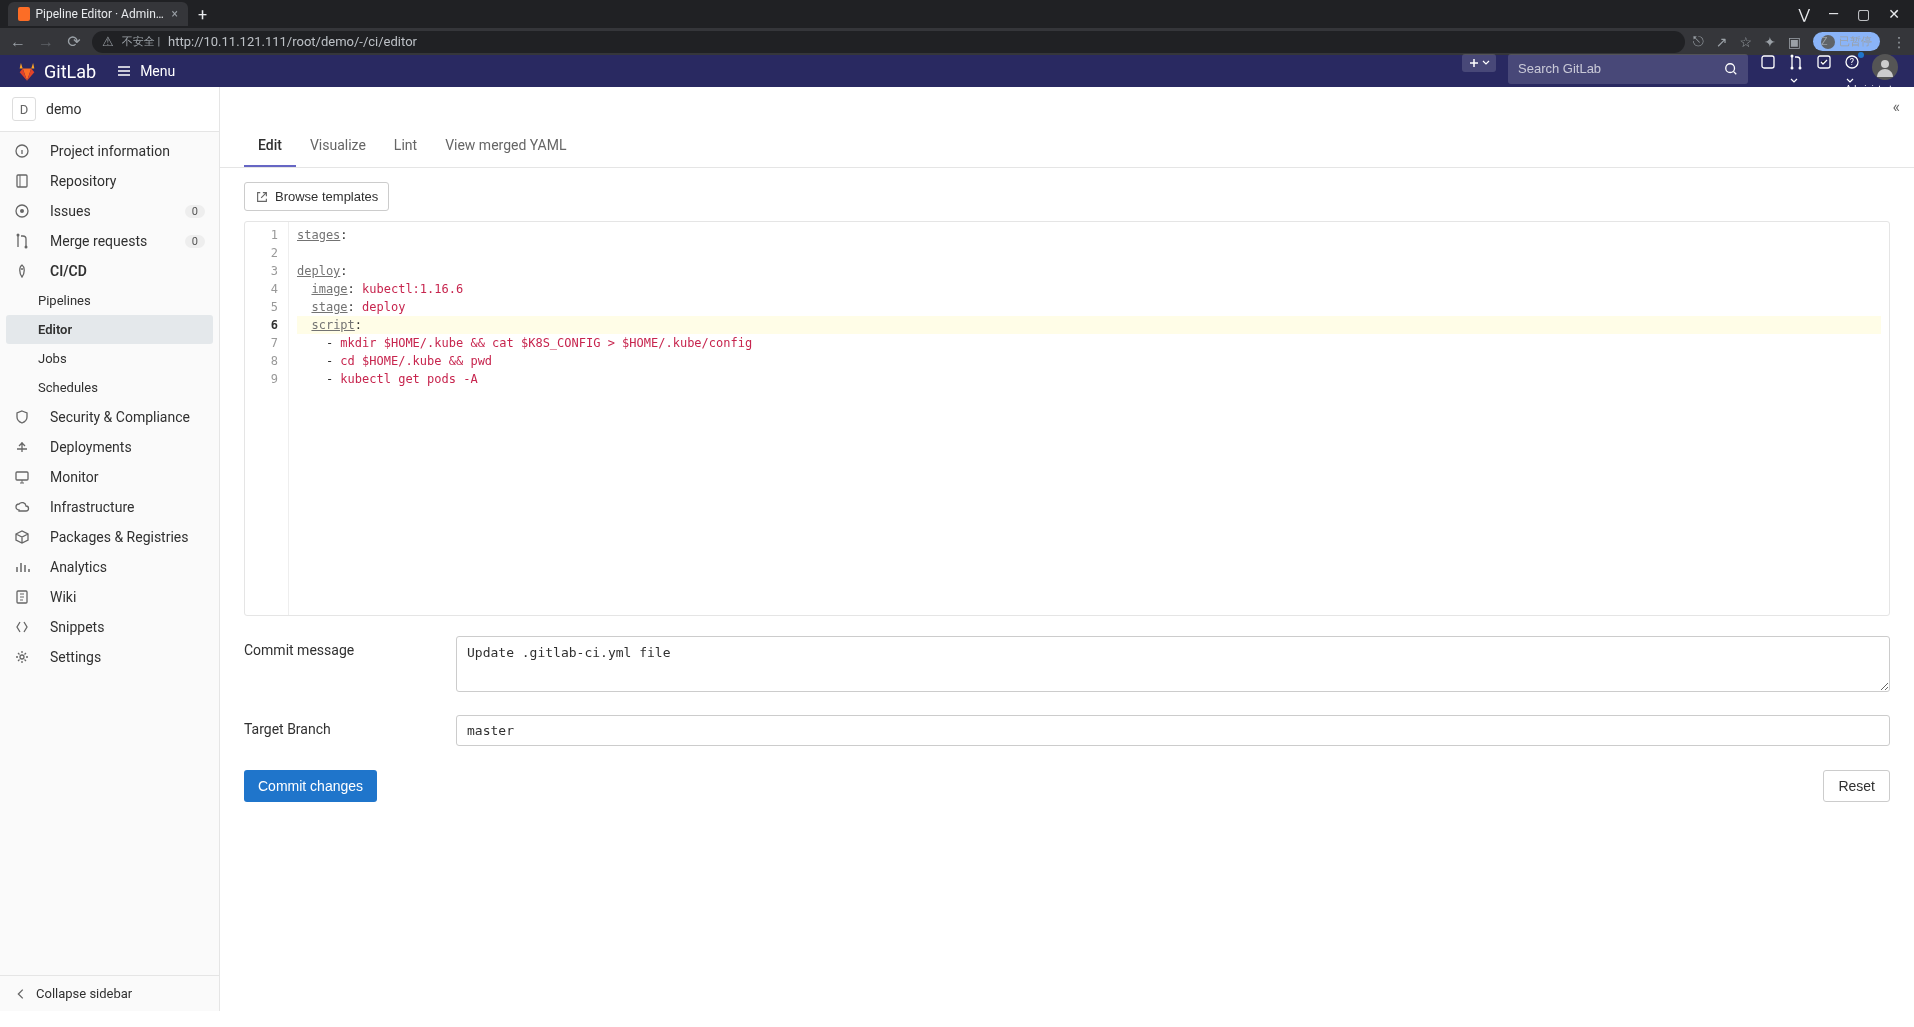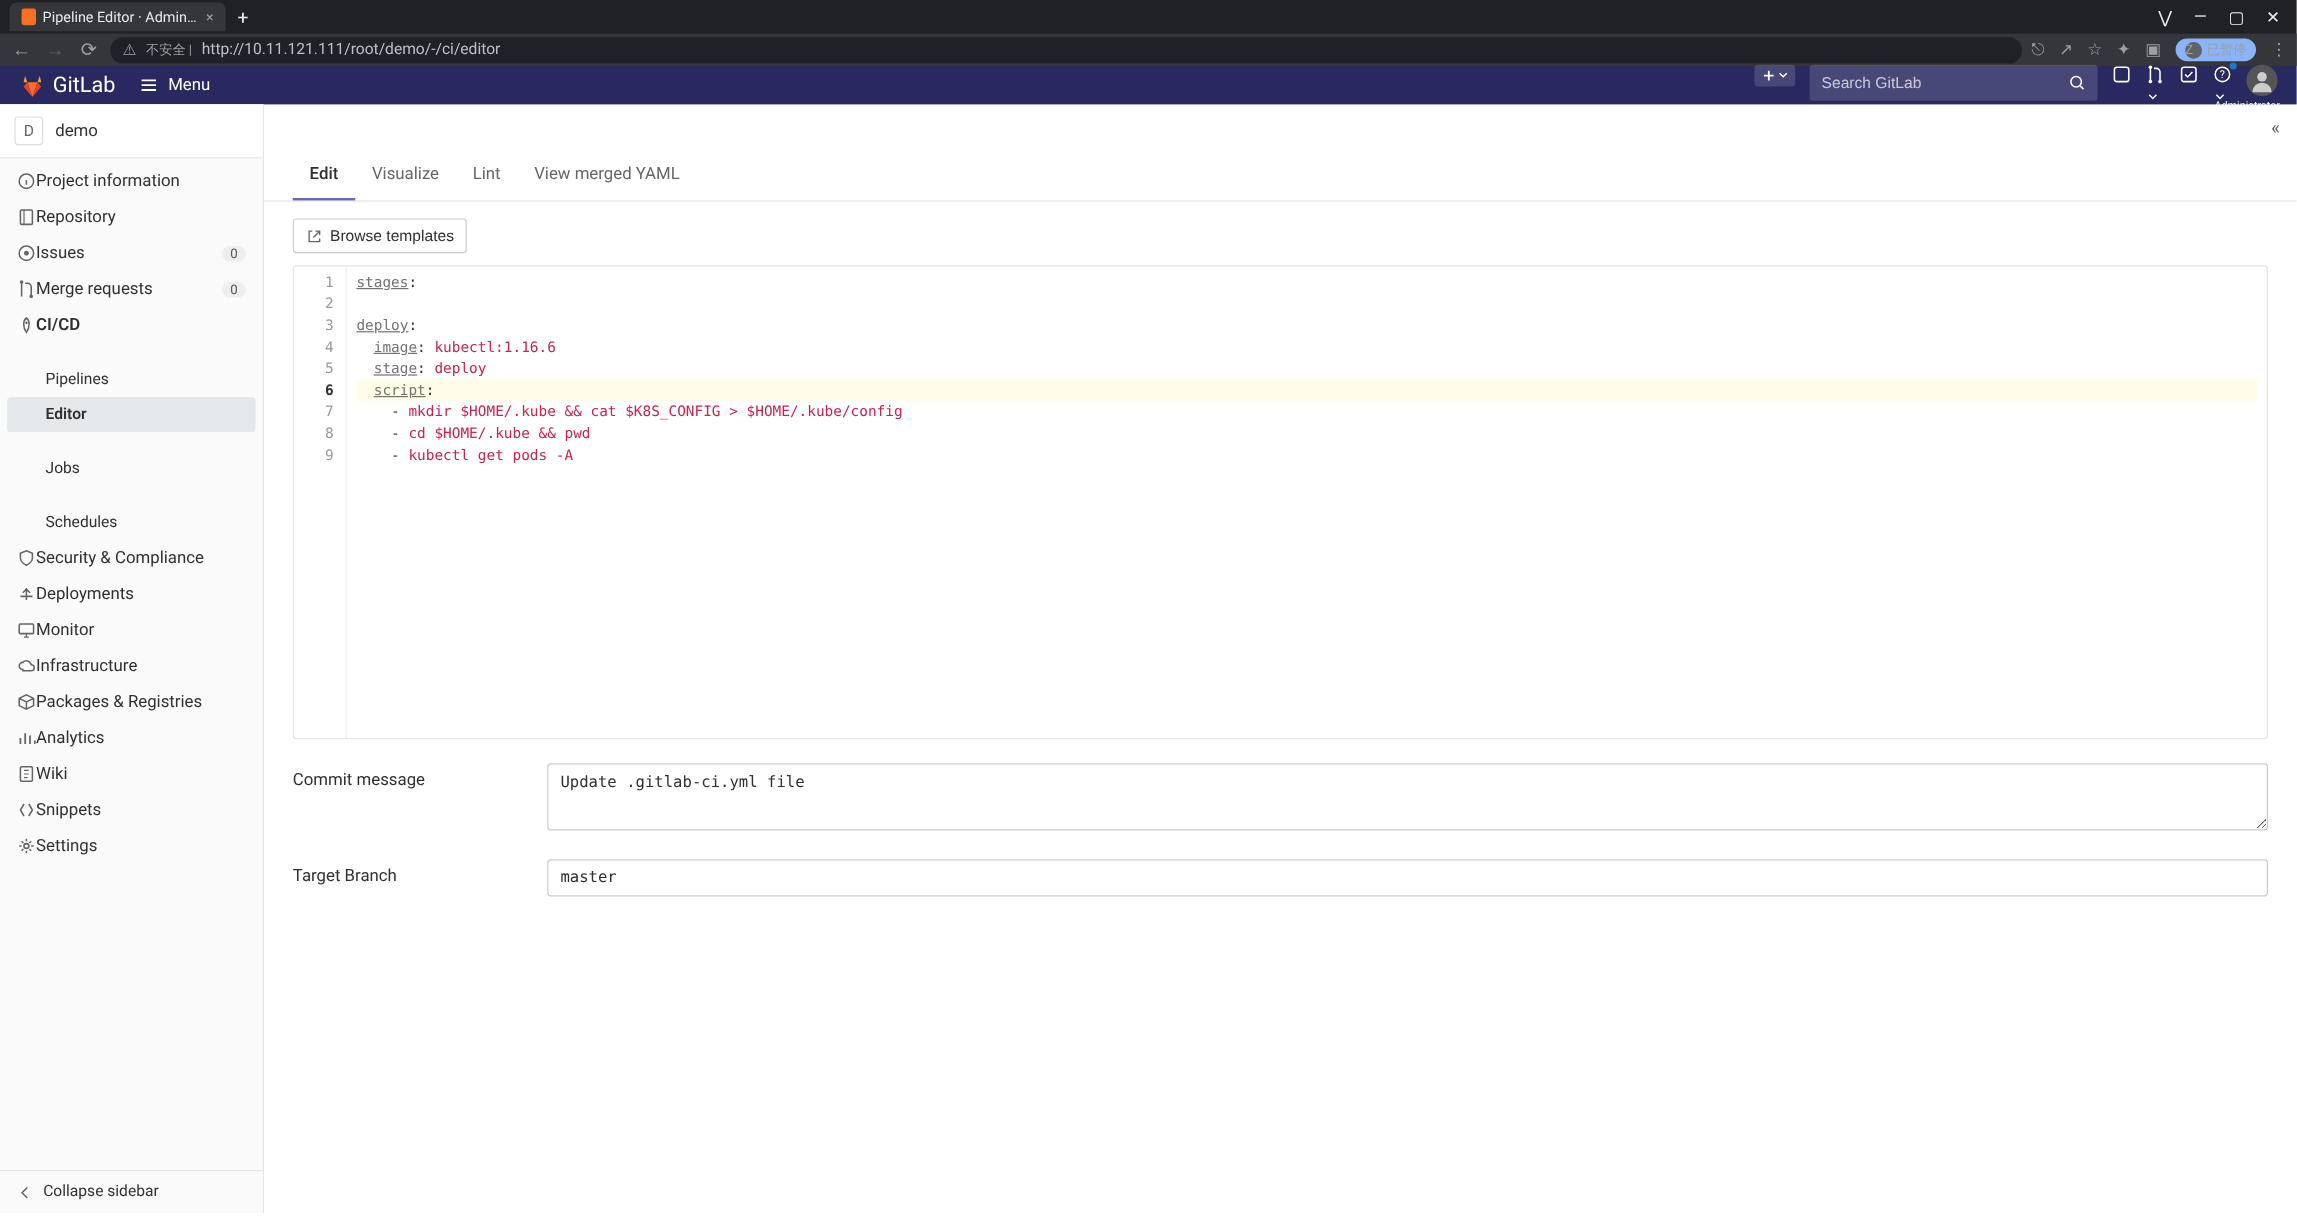--- a/index.html
+++ b/index.html
@@ -41,22 +41,22 @@
 .gl-avatar-label{position:absolute; right:-2px; bottom:-14px; font-size:9px; color:#fff;}
 
 
 .app-body { display: flex; height: calc(1027px - 55px - 48px); }
 
 
 .sidebar { width: 220px; border-right: 1px solid #e5e5e5; display: flex; flex-direction: column; background:#fafafa; }
 .sidebar-header { display: flex; align-items: center; gap: 10px; padding: 10px 12px; border-bottom: 1px solid #e5e5e5; background:#fff;}
 .proj-avatar { width: 24px; height: 24px; background: #fff; border: 1px solid #ddd; border-radius: 3px; display: flex; align-items: center; justify-content: center; font-size: 13px; color: #666; }
 .sidebar-list { flex: 1; overflow-y: auto; padding: 4px 0; }
-.sidebar-item { display: flex; align-items: center; gap: 0; padding: 7px 14px; cursor: pointer; color: #303030; font-size: 14px;}
-.sidebar-item.sub { padding-left: 38px; font-size: 13px; margin-top: 16px; }
+.sidebar-item { display: flex; align-items: center; gap: 20px; padding: 7px 14px; cursor: pointer; color: #303030; font-size: 14px;}
+.sidebar-item.sub { padding-left: 38px; font-size: 13px; }
 .sidebar-item.active-parent { font-weight: 600; }
 .sidebar-item.active { background: #e4e8eb; border-radius: 3px; margin: 0 6px; padding-left: 32px; font-weight: 600;}
 .sidebar-icon { width: 16px; height: 16px; display: flex; align-items: center; justify-content: center; color: #666; flex-shrink:0;}
 .sidebar-badge { margin-left: auto; background: #eee; color: #555; border-radius: 9px; font-size: 11px; padding: 0 7px; }
 .sidebar-footer { border-top: 1px solid #e5e5e5; padding: 10px 14px; display: flex; align-items: center; gap: 8px; cursor: pointer; font-size: 13px; color:#303030; background:#fafafa;}
 
 
 .main { flex: 1; display: flex; flex-direction: column; position: relative; }
 .collapse-right { position: absolute; top: 10px; right: 14px; cursor: pointer; color: #666; font-size: 16px;}
 
@@ -389,15 +389,19 @@
       <div class="form-row">
         <div class="form-label">Commit message</div>
         <div class="form-control"><textarea id="commit-msg" style="">Update .gitlab-ci.yml file</textarea></div>
       </div>
 
       <div class="form-row">
         <div class="form-label">Target Branch</div>
         <div class="form-control"><input id="target-branch" value="master" style=""></div>
       </div>
 
+      <div class="actions">
+        <button class="btn-primary">Commit changes</button>
+        <button class="btn-secondary">Reset</button>
+      </div>
     </div>
   </div>
 </div>
 
 </body></html>

